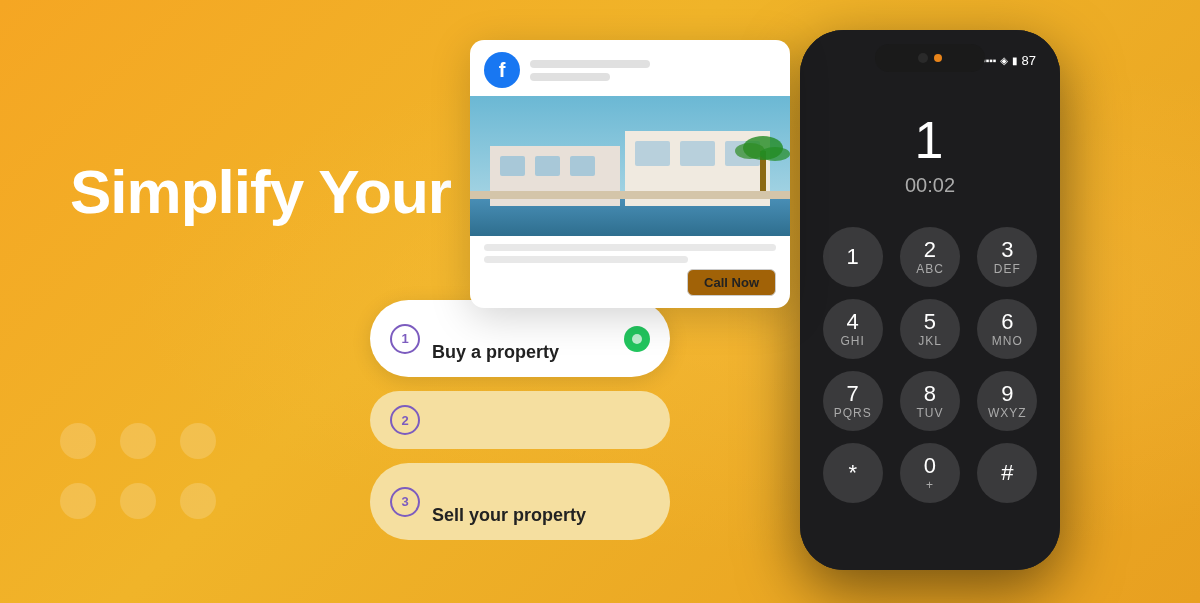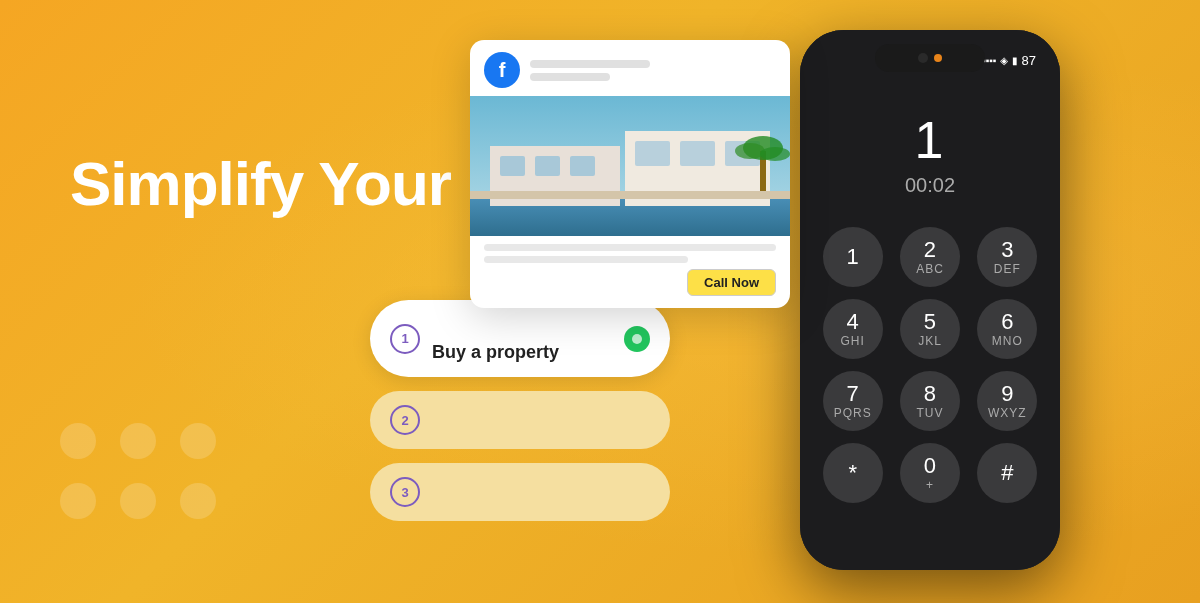--- a/index.html
+++ b/index.html
@@ -34,20 +34,21 @@
       position: absolute;
       left: 70px;
       top: 150px;
     }
     .hero-title {
       font-size: 62px;
       font-weight: 800;
       color: #fff;
       line-height: 1.1;
       letter-spacing: -1px;
+      margin-top: 8px;
     }
 
     
     .center-area {
       position: absolute;
       left: 370px;
       top: 300px;
       display: flex;
       flex-direction: column;
       gap: 14px;
@@ -173,21 +174,21 @@
       gap: 5px;
     }
     .fb-footer-line {
       height: 7px;
       border-radius: 4px;
       background: #E8E8E8;
     }
     .fb-footer-line.w100 { width: 100%; }
     .fb-footer-line.w70 { width: 70%; }
     .call-now-btn {
-      background: #fde047;
+      background: #a16207;
       border: 1px solid #ccc;
       border-radius: 6px;
       padding: 5px 16px;
       font-size: 13px;
       font-weight: 600;
       color: #222;
       cursor: pointer;
     }
 
     
@@ -402,20 +403,21 @@
   <div class="option-item active">
     <div class="option-number">1</div>
     <span class="option-label">Buy a property</span>
     <div class="option-toggle"></div>
   </div>
   <div class="option-item inactive">
     <div class="option-number">2</div>
   </div>
   <div class="option-item inactive">
     <div class="option-number">3</div>
+    <span class="option-label">Sell your property</span>
   </div>
 </div>
 
 <div class="phone-mockup">
   <div class="phone-notch">
     <div class="phone-camera"></div>
     <div class="phone-dot"></div>
   </div>
   <div class="phone-status-bar">
     <div class="status-icons">

